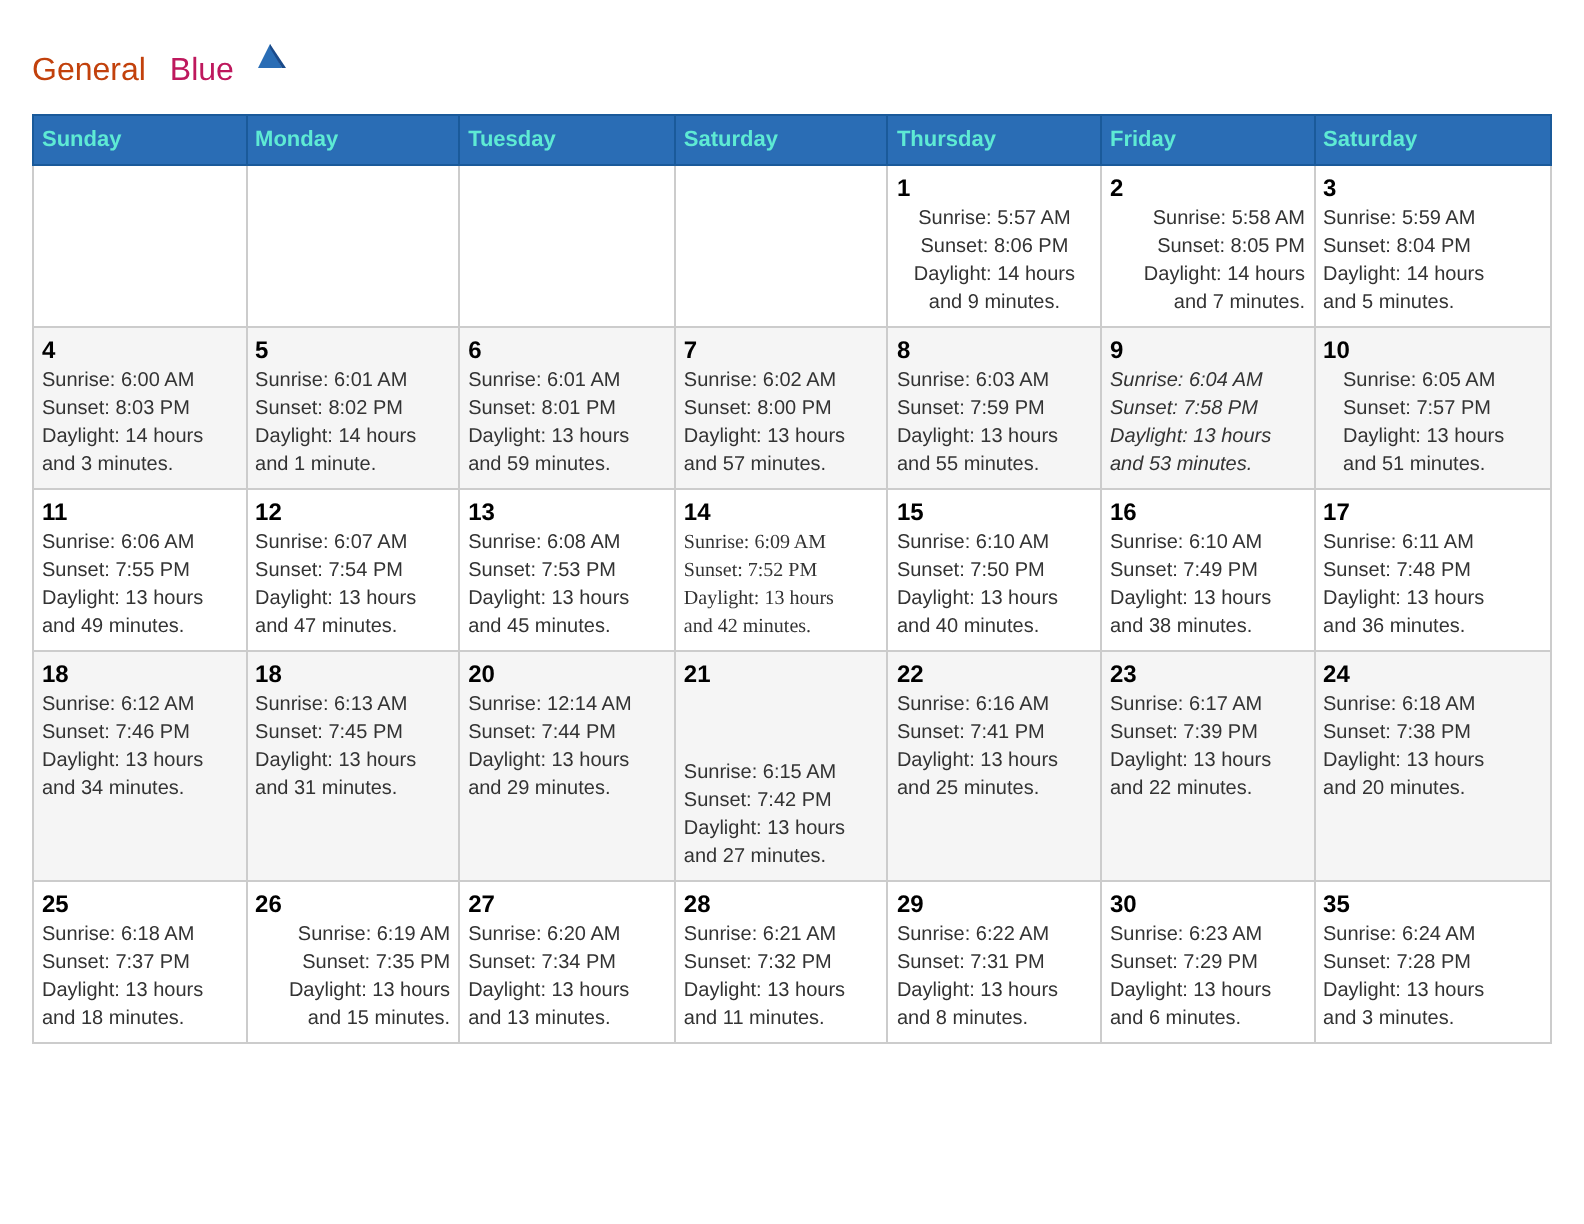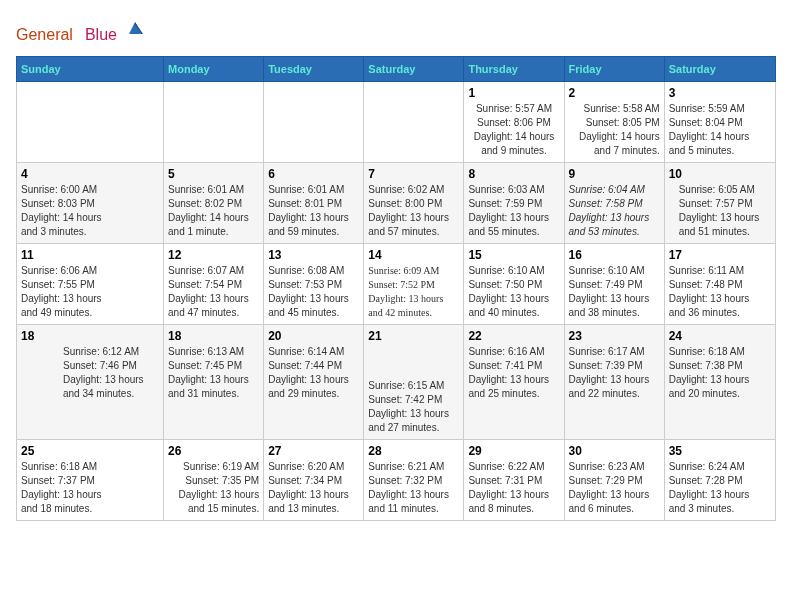--- a/index.html
+++ b/index.html
@@ -230,35 +230,35 @@
           <div class="day-number">17</div>
           <div class="day-info" style="white-space: pre-line;">Sunrise: 6:11 AM
 Sunset: 7:48 PM
 Daylight: 13 hours
 and 36 minutes.</div>
         </td>
       </tr>
       <tr>
         <td>
           <div class="day-number">18</div>
-          <div class="day-info" style="white-space: pre-line; margin-left: 42px;">Sunrise: 6:12 AM
+          <div class="day-info" style="white-space: pre-line;">Sunrise: 6:12 AM
 Sunset: 7:46 PM
 Daylight: 13 hours
 and 34 minutes.</div>
         </td>
         <td>
           <div class="day-number">18</div>
           <div class="day-info" style="white-space: pre-line;">Sunrise: 6:13 AM
 Sunset: 7:45 PM
 Daylight: 13 hours
 and 31 minutes.</div>
         </td>
         <td>
           <div class="day-number">20</div>
-          <div class="day-info" style="white-space: pre-line;">Sunrise: 6:14 AM
+          <div class="day-info" style="white-space: pre-line;">Sunrise: 12:14 AM
 Sunset: 7:44 PM
 Daylight: 13 hours
 and 29 minutes.</div>
         </td>
         <td>
           <div class="day-number">21</div>
           <div class="day-info" style="white-space: pre-line; margin-top: 36px;">Sunrise: 6:15 AM
 Sunset: 7:42 PM
 Daylight: 13 hours
 and 27 minutes.</div>

